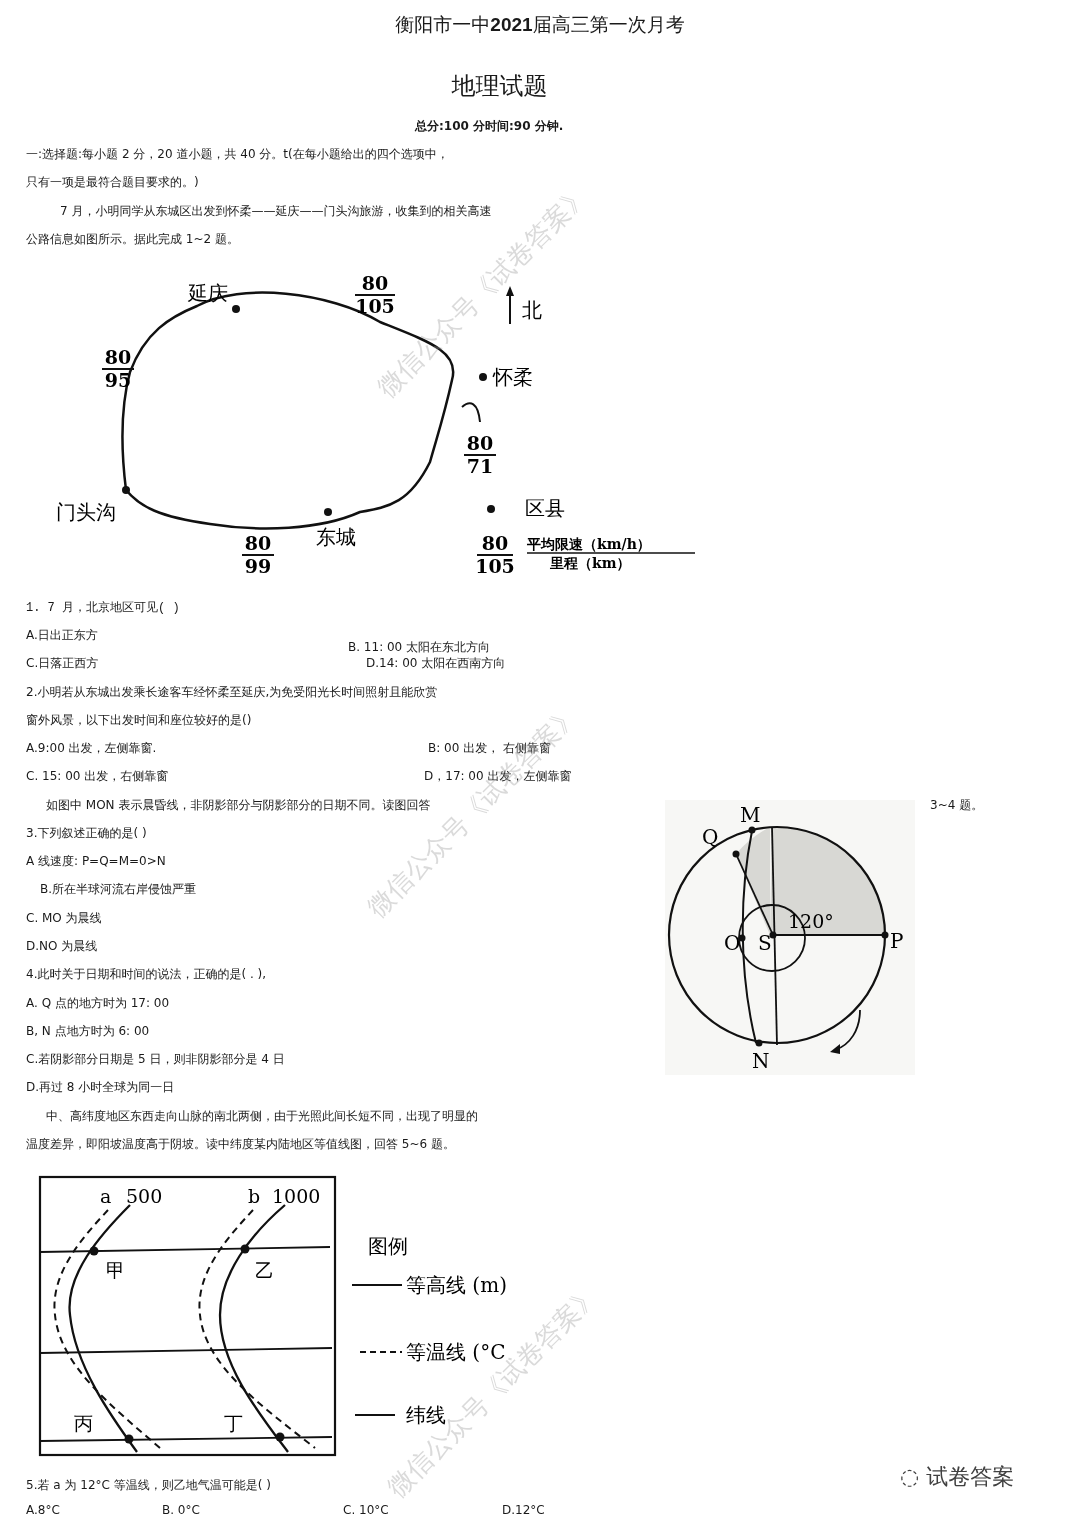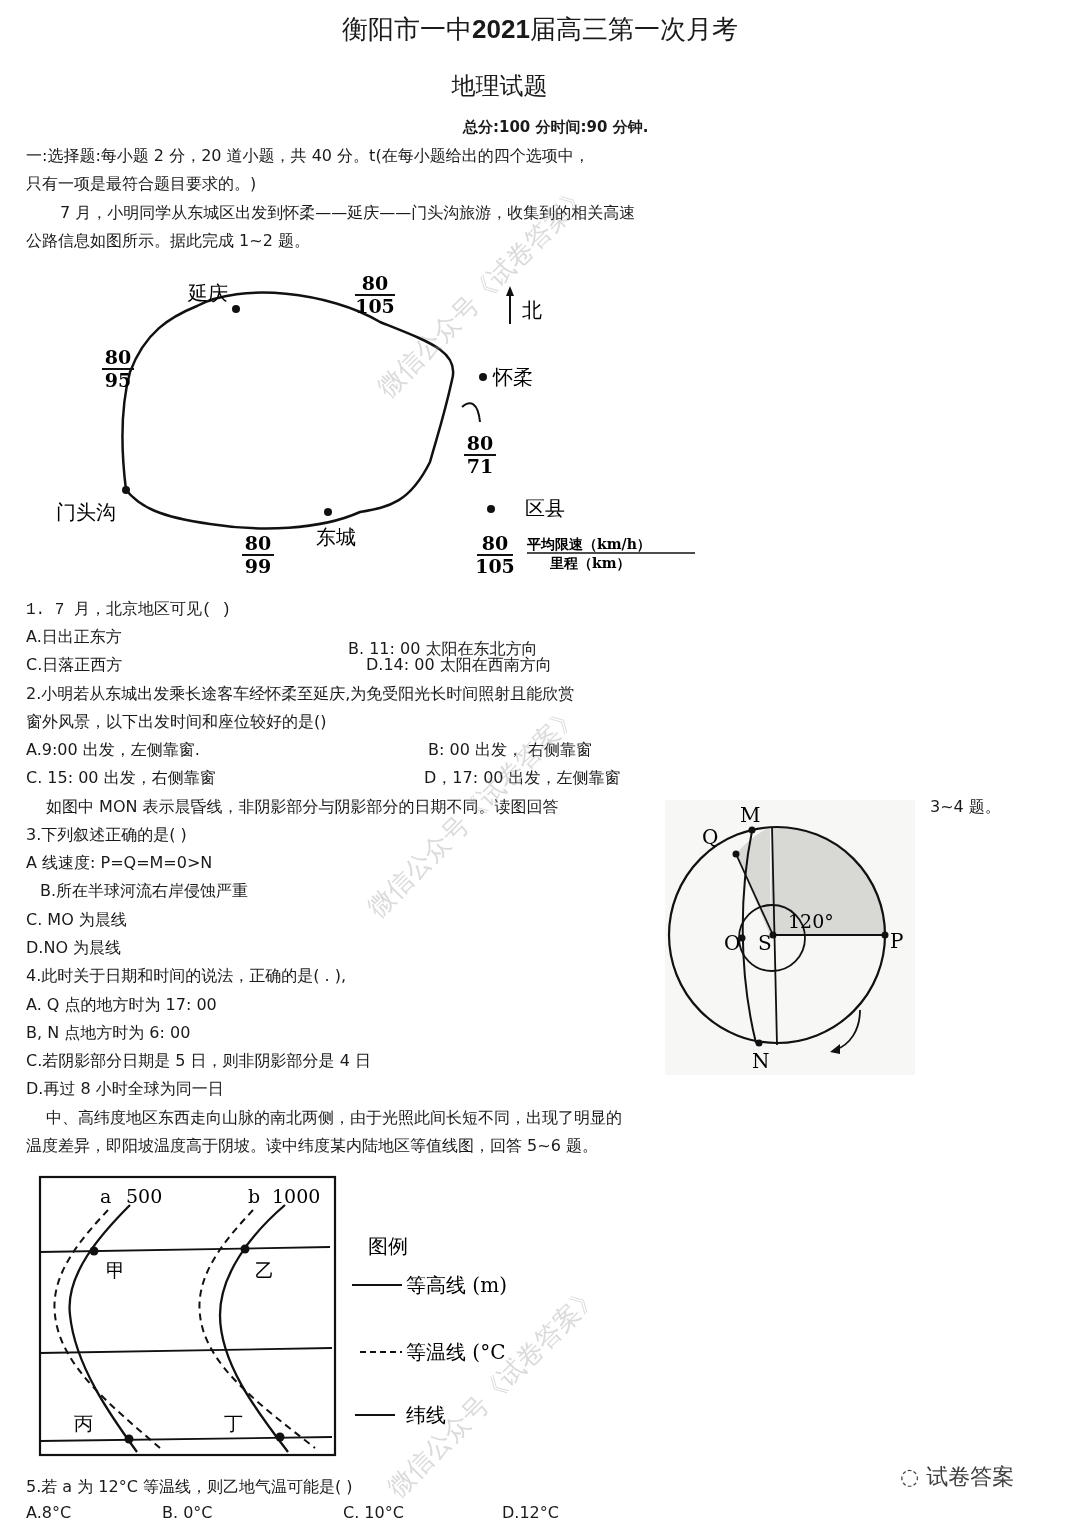--- a/index.html
+++ b/index.html
@@ -1,23 +1,23 @@
 <!DOCTYPE html>
 <html><head>
 <meta charset="utf-8">
 <style>
   html,body{margin:0;padding:0;background:#fff;}
   body{width:1080px;height:1527px;position:relative;overflow:hidden;color:#1a1a1a;
        font-family:"DejaVu Sans","Liberation Sans",sans-serif;}
   .abs{position:absolute;white-space:nowrap;}
-  .title{font-size:26px;top:12px;left:0;width:1080px;text-align:center;font-family:"DejaVu Serif",serif;}
+  .title{font-size:19px;top:12px;left:0;width:1080px;text-align:center;font-family:"DejaVu Serif",serif;}
   .title b{font-family:"Liberation Sans",sans-serif;}
   .subtitle{font-size:24px;top:70px;left:0;width:999px;text-align:center;font-family:"DejaVu Serif",serif;}
-  .score{font-size:15px;font-weight:bold;top:118px;left:463px;}
-  .line{font-size:16px;left:26px;}
+  .score{font-size:12px;font-weight:bold;top:118px;left:415px;}
+  .line{font-size:12px;left:26px;}
   .ind{padding-left:34px;}
   svg text{font-family:"DejaVu Serif",serif;}
   .wm{position:absolute;color:rgba(150,150,150,0.35);font-size:26px;transform:rotate(-45deg);transform-origin:left top;white-space:nowrap;}
   .footer-logo{font-size:22px;color:#404040;}
 </style>
 </head>
 <body>
 
 <div class="abs title"><span>衡阳市一中</span><b>2021</b><span>届高三第一次月考</span></div>
 <div class="abs subtitle">地理试题</div>

